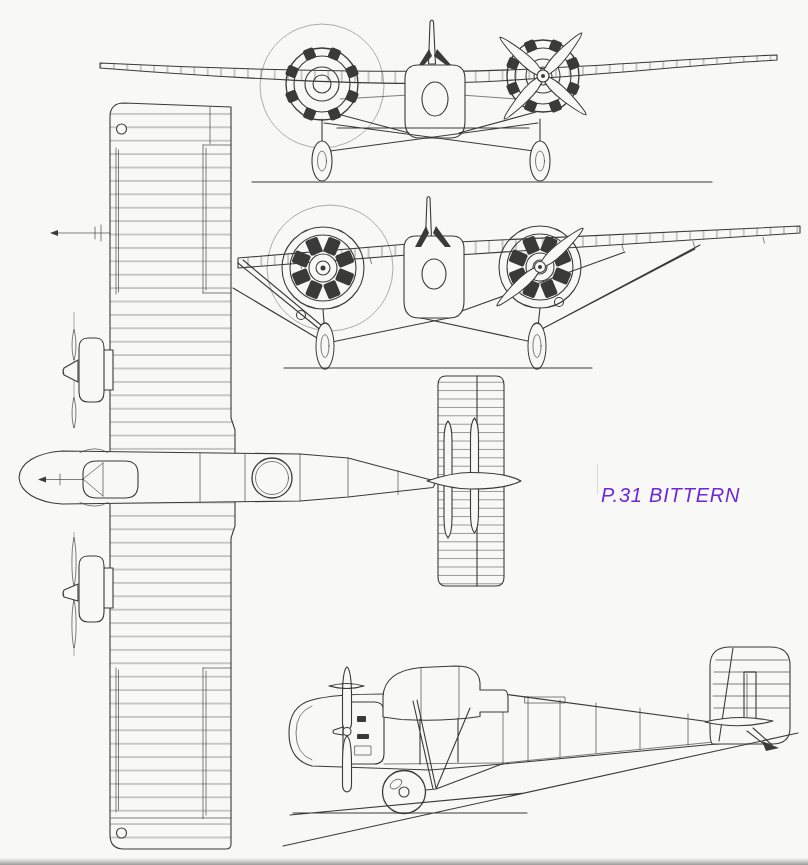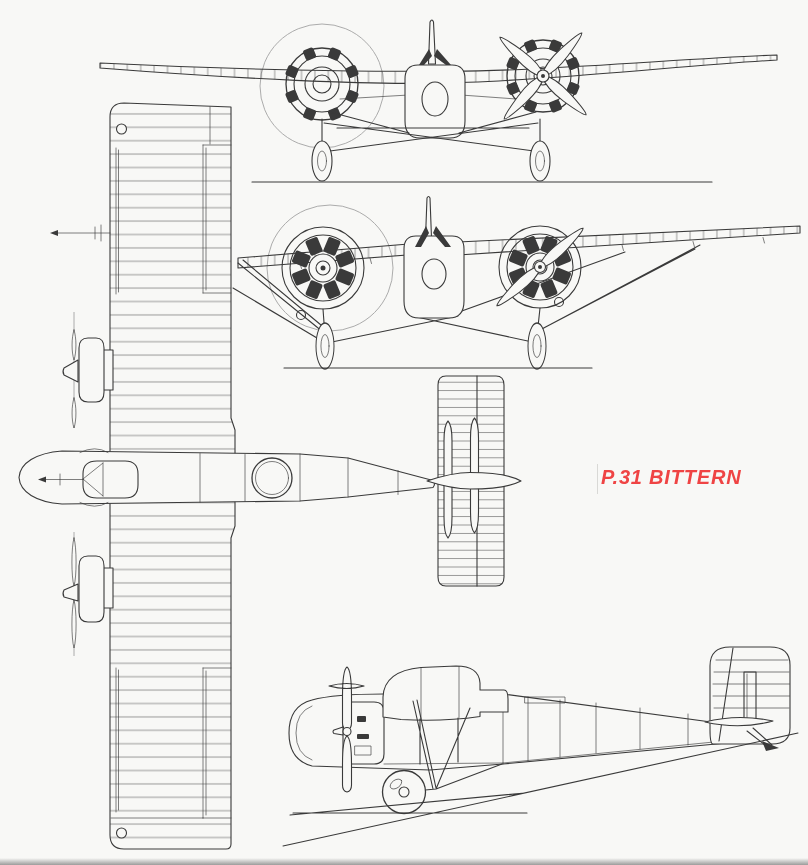--- a/index.html
+++ b/index.html
@@ -18,23 +18,23 @@
   svg{position:absolute;left:0;top:0;}
   .s{fill:none;stroke:var(--ink);stroke-width:1.1;stroke-linecap:round;stroke-linejoin:round;}
   .thin{stroke-width:.65;}
   .sw13{stroke-width:1.3;}
   .fp{fill:var(--paper);}
   .dark{fill:var(--ink);stroke:none;}
   .faint{fill:none;stroke:var(--faint);stroke-width:.9;}
   .rib{stroke:var(--ink);stroke-width:.65;opacity:.8;}
   .blade{fill:var(--paper);stroke:var(--ink);stroke-width:1;}
   .label{
-    position:absolute;left:601px;top:466px;
-    font-style:italic;font-weight:700;font-size:20px;
-    letter-spacing:.8px;color:#ef4444;white-space:nowrap;
+    position:absolute;left:601px;top:484px;
+    font-style:italic;font-weight:400;font-size:20px;
+    letter-spacing:.8px;color:#6d28d9;white-space:nowrap;
   }
   .scan-line{
     position:absolute;left:597px;top:464px;width:1px;height:30px;
     background:#d9d9d6;
   }
   .edge-shadow{
     position:absolute;left:0;right:0;bottom:0;height:7px;
     background:linear-gradient(to bottom, rgba(120,120,120,0), rgba(80,80,80,.55));
   }
 </style>

